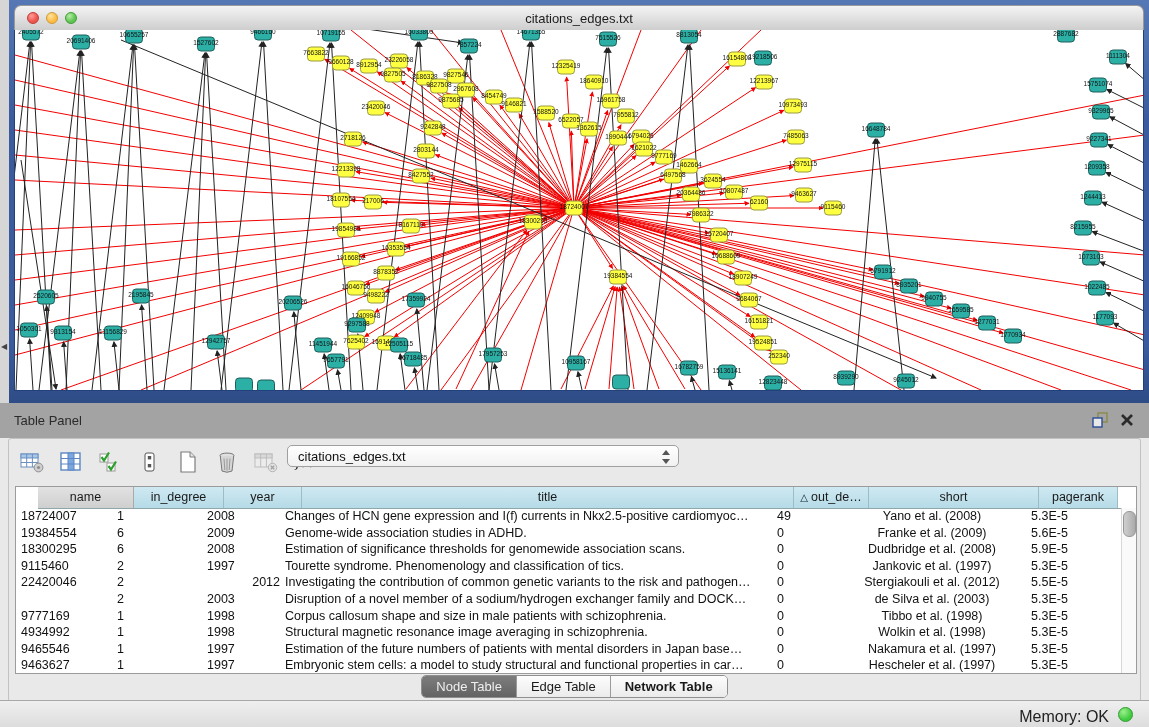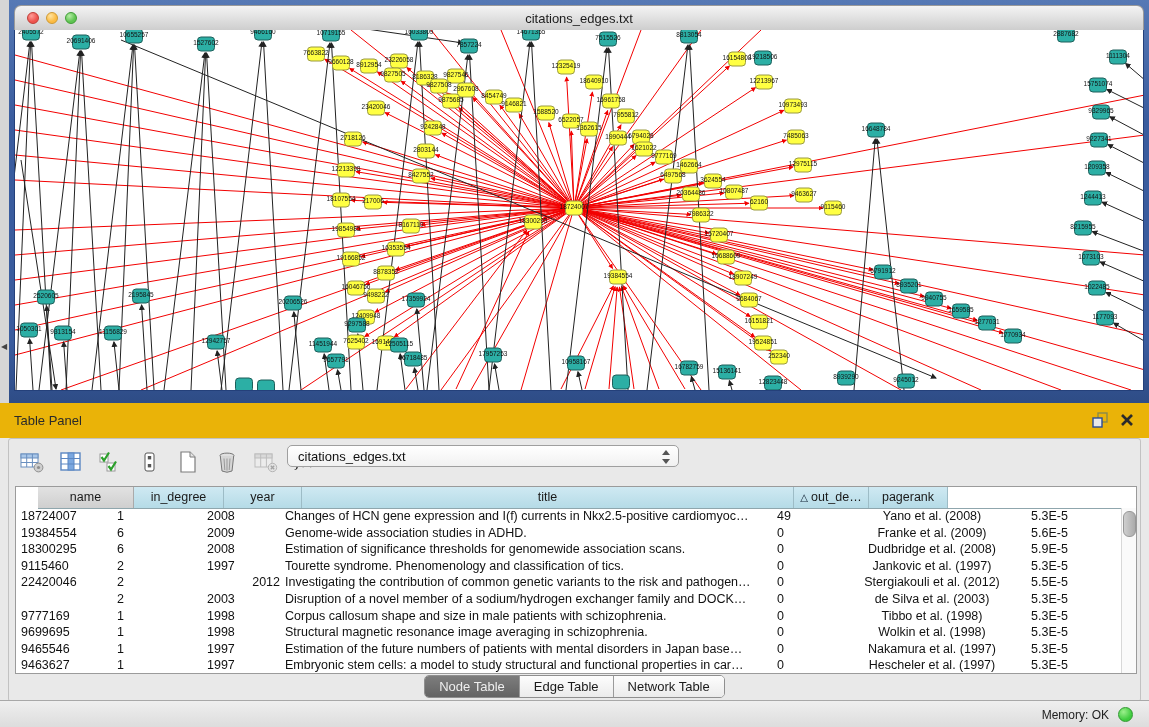--- a/index.html
+++ b/index.html
@@ -24,21 +24,21 @@
   #net-canvas{position:absolute;left:5px;right:5px;top:30px;height:360px;background:#ffffff;overflow:hidden;
     border-left:1px solid #24407a;border-right:1px solid #24407a;border-bottom:1px solid #24407a;}
   #net-svg{display:block;}
   .er{stroke:#f20000;stroke-width:1;}
   .eb{stroke:#222222;stroke-width:1;}
   .ny{fill:#ffff42;stroke:#9a9a40;stroke-width:1;}
   .nt{fill:#2cafa5;stroke:#1d5f5a;stroke-width:1;}
   .nl{font-size:6.5px;fill:#141414;font-family:"Liberation Sans","DejaVu Sans",sans-serif;}
 
   
-  #panel-header{position:absolute;left:0;top:403px;width:1149px;height:35px;background:#eab308;}
+  #panel-header{position:absolute;left:0;top:403px;width:1149px;height:35px;background:#a3a3a3;}
   #panel-title{position:absolute;left:14px;top:10px;font-size:13px;color:#2a2a2a;}
   #float-btn{position:absolute;right:40px;top:9px;width:18px;height:16px;cursor:pointer;}
   #close-btn{position:absolute;right:14px;top:9px;width:16px;height:16px;cursor:pointer;}
 
   
   #panel-content{position:absolute;left:8px;top:438px;width:1131px;height:262px;
     border:1px solid #c2c2c2;border-radius:3px;background:#e9e9e9;}
   #toolbar{position:absolute;left:10px;top:8px;height:30px;display:flex;align-items:center;gap:13px;}
   .tbtn{width:26px;height:26px;display:flex;align-items:center;justify-content:center;cursor:pointer;}
   #fx-btn{font-family:"DejaVu Serif","Liberation Serif",serif;font-style:italic;font-size:15px;color:#222;}
@@ -63,27 +63,27 @@
   .td{box-sizing:border-box;padding-left:5px;overflow:hidden;white-space:nowrap;}
   .td.center{text-align:center;padding-left:0;}
   #vscroll{position:absolute;right:0;top:21px;width:14px;bottom:0;background:#fafafa;border-left:1px solid #d8d8d8;}
   #vthumb{position:absolute;left:1px;top:3px;width:11px;height:24px;background:linear-gradient(90deg,#cfcfcf,#ababab);border:1px solid #979797;border-radius:6px;}
 
   
   #tabbar{position:absolute;left:0;right:0;top:236px;text-align:center;}
   #seg{display:inline-flex;border:1px solid #8f8f8f;border-radius:5px;overflow:hidden;background:#fff;text-align:center;}
   .seg-item{padding:2px 14px;font-size:13px;color:#1a1a1a;background:linear-gradient(#fdfdfd,#ebebeb);
     border-right:1px solid #9a9a9a;cursor:pointer;height:17px;line-height:17px;}
-  .seg-item:last-child{border-right:none;}
+  .seg-item:last-child{border-right:none;font-weight:bold;}
   .seg-item.sel{background:linear-gradient(#7d7d7d,#636363);color:#efefef;}
 
   
   #status-bar{position:absolute;left:0;top:700px;width:1149px;height:27px;
     background:linear-gradient(#efefef,#dcdcdc);border-top:1px solid #a8a8a8;}
-  #mem-label{position:absolute;right:40px;top:7px;font-size:12px;color:#222;}
+  #mem-label{position:absolute;right:40px;top:7px;font-size:16px;color:#222;}
   #mem-dot{position:absolute;right:16px;top:6px;width:13px;height:13px;border-radius:50%;
     background:radial-gradient(circle at 35% 30%,#9cf08c,#3ecb3e 65%);border:1px solid #2f9a2f;}
 </style>
 </head>
 <body>
 
 <div id="app">
 
   <div id="left-strip">
     <span class="arrow">◀</span>
@@ -847,20 +847,21 @@
         </span>
     </div>
 
     <div id="tbl">
       <div id="thead">
           <div class="th gray" style="width: 96px;">name</div>
           <div class="th" style="width: 90px;">in_degree</div>
           <div class="th" style="width: 78px;">year</div>
           <div class="th" style="width: 492px;">title</div>
           <div class="th" style="width: 75px;"><span class="sortglyph">△</span>out_de…</div>
+          <div class="th" style="width: 170px;">short</div>
           <div class="th" style="width: 79px;">pagerank</div>
         </div>
       <div id="tbody">
           <div class="tr">
             <div class="td" style="width: 96px;">18724007</div>
             <div class="td" style="width: 90px;">1</div>
             <div class="td" style="width: 78px;">2008</div>
             <div class="td" style="width: 492px;">Changes of HCN gene expression and I(f) currents in Nkx2.5-positive cardiomyoc…</div>
             <div class="td" style="width: 75px;">49</div>
             <div class="td center" style="width: 170px;">Yano et al. (2008)</div>
@@ -914,21 +915,21 @@
           <div class="tr">
             <div class="td" style="width: 96px;">9777169</div>
             <div class="td" style="width: 90px;">1</div>
             <div class="td" style="width: 78px;">1998</div>
             <div class="td" style="width: 492px;">Corpus callosum shape and size in male patients with schizophrenia.</div>
             <div class="td" style="width: 75px;">0</div>
             <div class="td center" style="width: 170px;">Tibbo et al. (1998)</div>
             <div class="td" style="width: 79px; padding-left: 14px;">5.3E-5</div>
           </div>
           <div class="tr">
-            <div class="td" style="width: 96px;">9699695</div>
+            <div class="td" style="width: 96px;">4934992</div>
             <div class="td" style="width: 90px;">1</div>
             <div class="td" style="width: 78px;">1998</div>
             <div class="td" style="width: 492px;">Structural magnetic resonance image averaging in schizophrenia.</div>
             <div class="td" style="width: 75px;">0</div>
             <div class="td center" style="width: 170px;">Wolkin et al. (1998)</div>
             <div class="td" style="width: 79px; padding-left: 14px;">5.3E-5</div>
           </div>
           <div class="tr">
             <div class="td" style="width: 96px;">9465546</div>
             <div class="td" style="width: 90px;">1</div>

